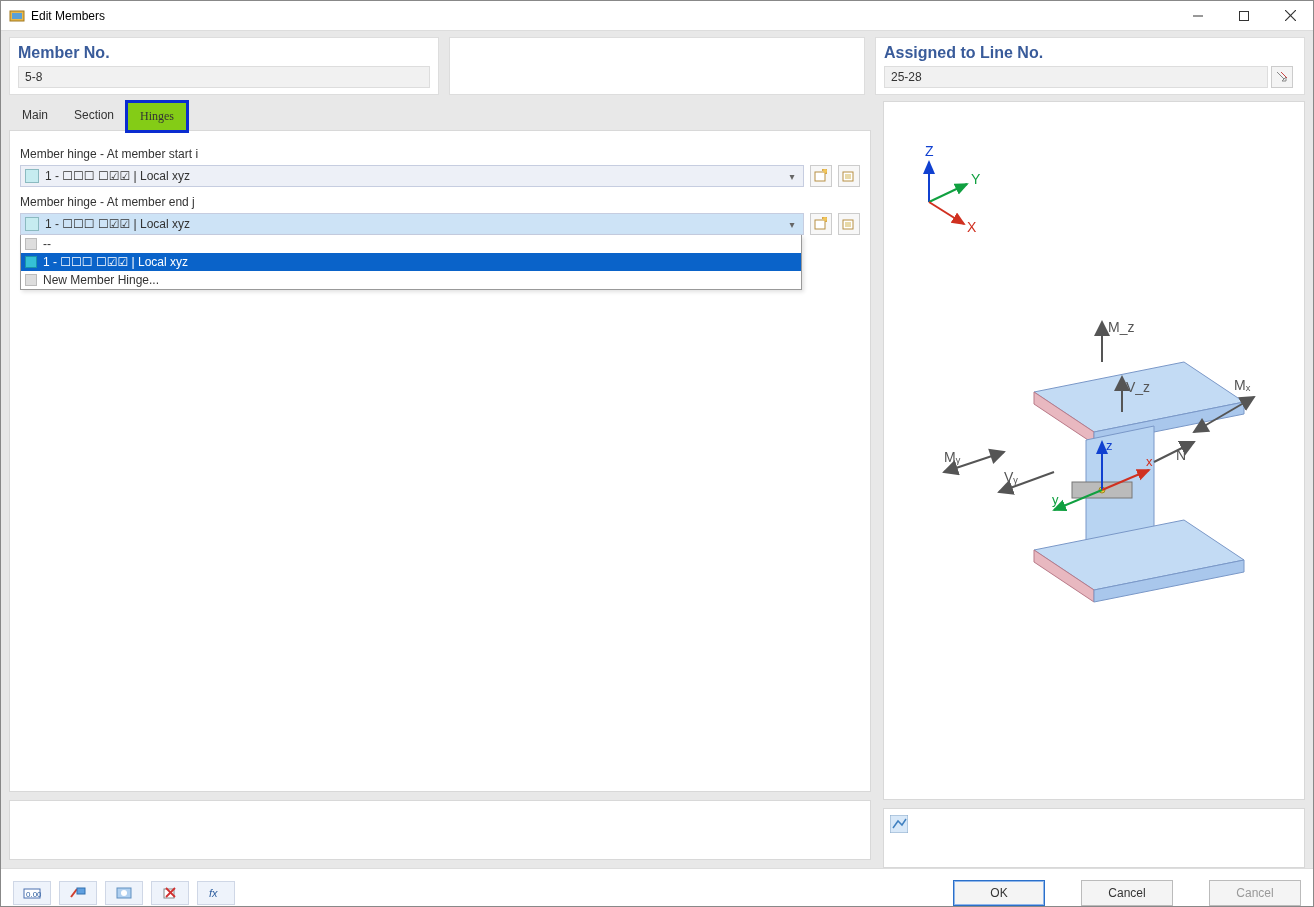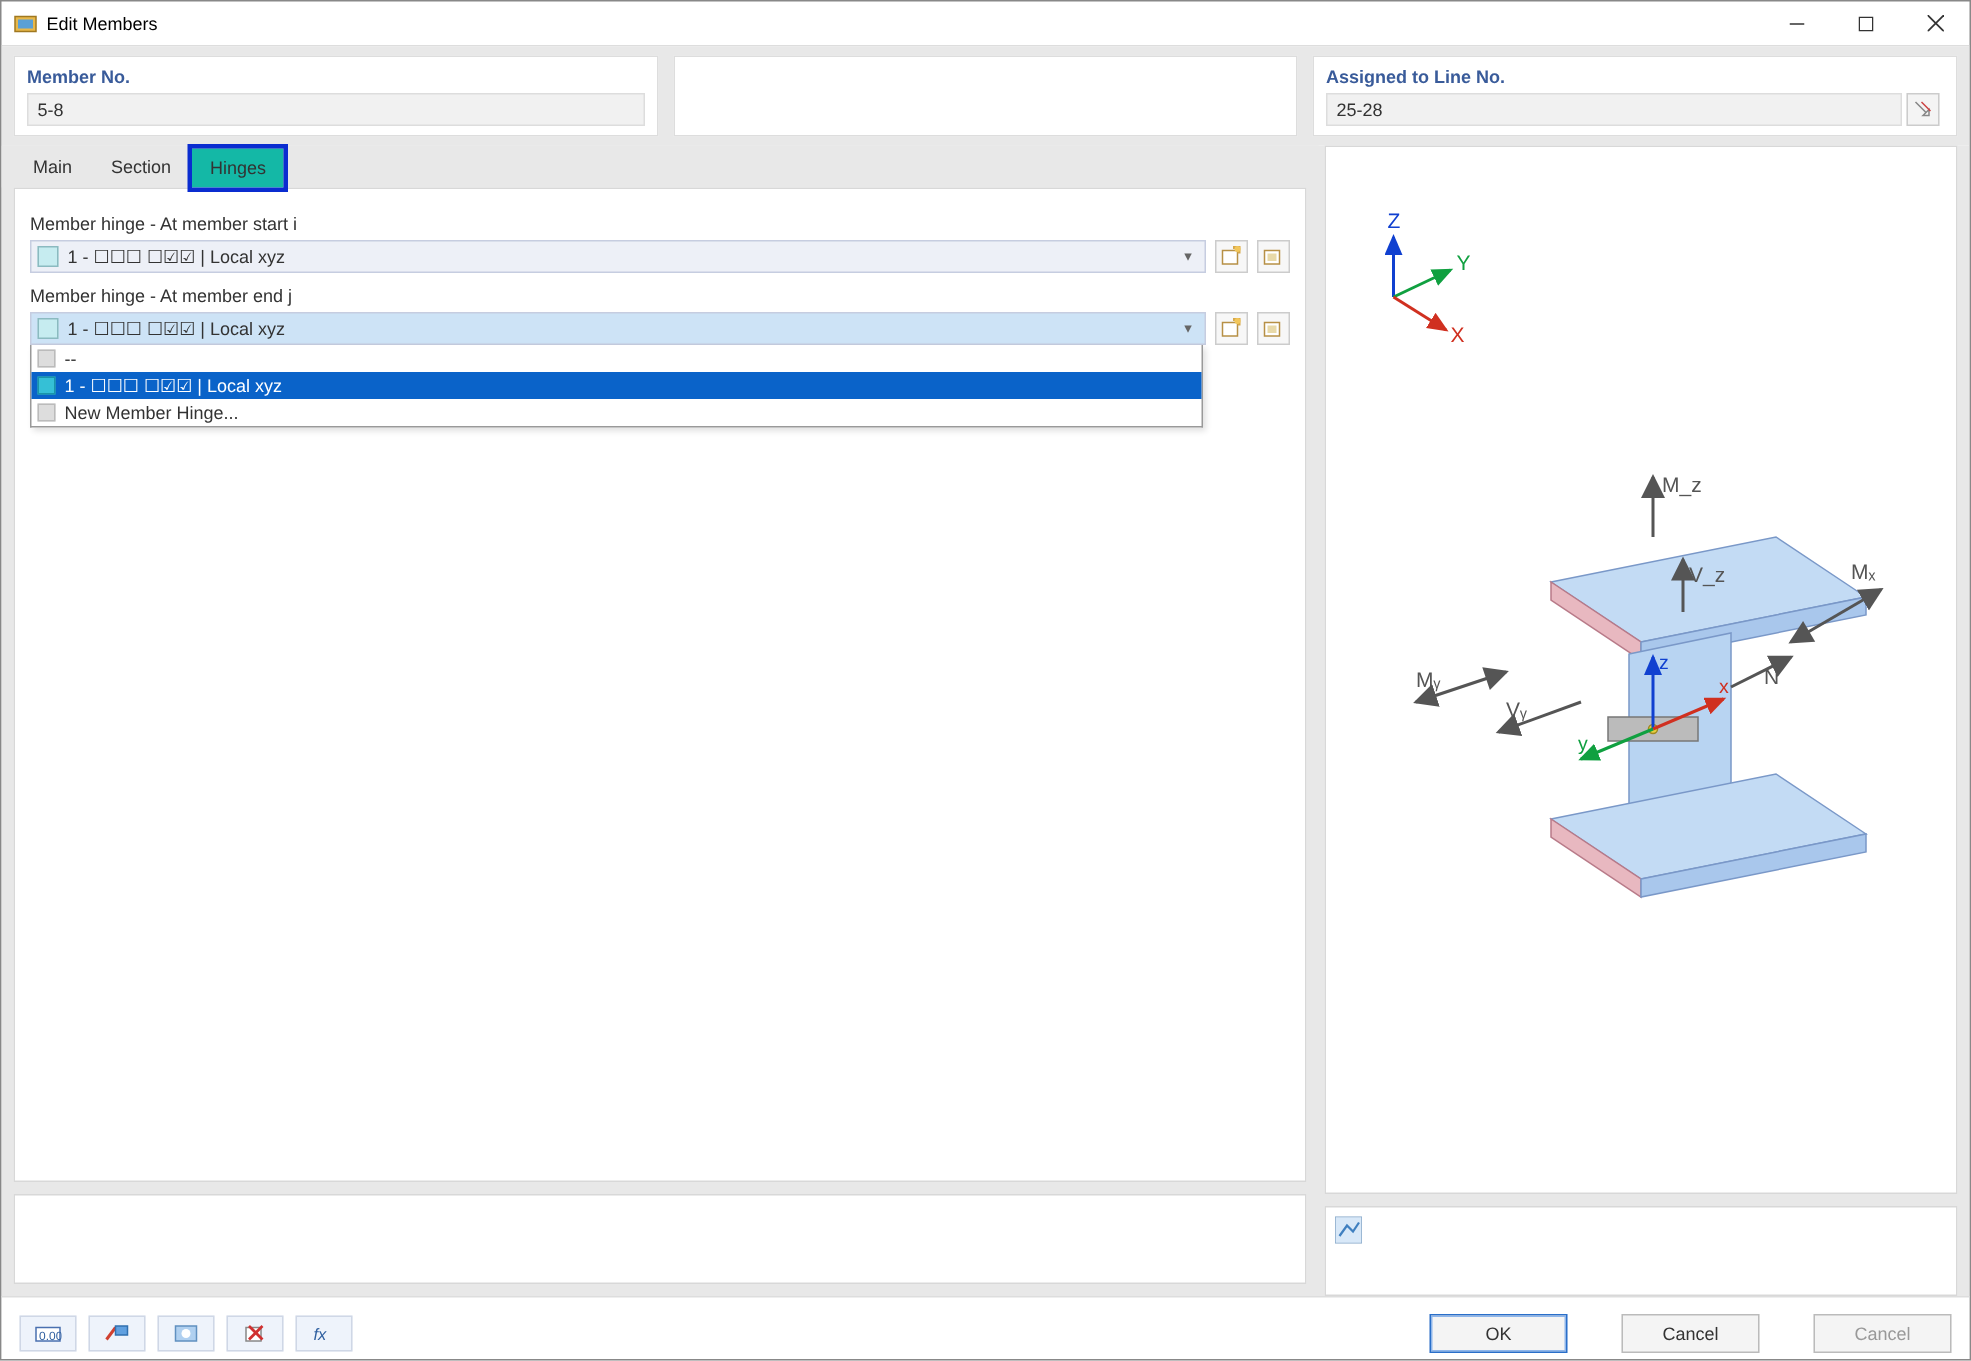--- a/index.html
+++ b/index.html
@@ -11,34 +11,34 @@
 .titlebar .title-text { flex: 0 0 auto; font-size: 12px; }
 .titlebar .spacer { flex: 1; }
 .titlebar .win-btn { width: 46px; height: 30px; display: flex; align-items: center; justify-content: center; }
 
 
 .header-row { display: flex; gap: 10px; padding: 6px 8px 6px 8px; background: #e8e8e8; }
 .header-panel { background: #fff; border: 1px solid #ddd; padding: 6px 8px 6px 8px; }
 .hp-left { width: 430px; }
 .hp-mid { flex: 1; }
 .hp-right { width: 430px; position: relative; }
-.hp-label { color: #395b9a; font-weight: 600; font-size: 12px; margin-bottom: 4px; }
+.hp-label { color: #395b9a; font-weight: 600; font-size: 16px; margin-bottom: 4px; }
 .hp-input { width: 100%; height: 22px; background: #f1f1f1; border: 1px solid #ddd; padding: 0 6px; font-size: 12px; color: #333; }
 .hp-right .hp-input { width: calc(100% - 28px); display: inline-block; }
 .hp-right .pick-btn { width: 22px; height: 22px; display: inline-flex; align-items: center; justify-content: center; border: 1px solid #ccc; background: #f4f4f4; vertical-align: top; }
 
 
 .content-row { display: flex; height: calc(100% - 30px - 60px - 48px); background: #e8e8e8; }
 .left-pane { width: 878px; display: flex; flex-direction: column; }
 .right-pane { flex: 1; display: flex; flex-direction: column; padding: 0 8px 0 4px; }
 
 
 .tabs { display: flex; background: #e8e8e8; padding: 0 0 0 8px; }
 .tab { padding: 6px 12px; font-size: 12px; color: #333; border: 1px solid transparent; cursor: pointer; }
-.tab.active { background: #14b8a6; border: 1px solid #ccc; border-bottom: 1px solid #fff; position: relative; top: 1px; }
+.tab.active { background: #84cc16; border: 1px solid #ccc; border-bottom: 1px solid #fff; position: relative; top: 1px; font-family: Liberation Serif, serif; }
 .tab.highlight { outline: 3px solid #0a2cd0; outline-offset: -1px; }
 
 
 .tab-content { flex: 1; background: #fff; border: 1px solid #d8d8d8; margin: 0 8px 8px 8px; padding: 8px 10px; overflow: auto; }
 .section-title { color: #3f6097; font-weight: 600; margin-bottom: 10px; }
 .field-label { color: #333; margin: 8px 0 4px 0; }
 
 .combo-row { display: flex; align-items: center; gap: 6px; }
 .combo { flex: 1; height: 22px; background: #edf0f7; border: 1px solid #c6cde0; display: flex; align-items: center; padding: 0 4px; position: relative; }
 .combo .swatch { width: 14px; height: 14px; background: #c6ecf0; border: 1px solid #8bbac0; margin-right: 6px; }

